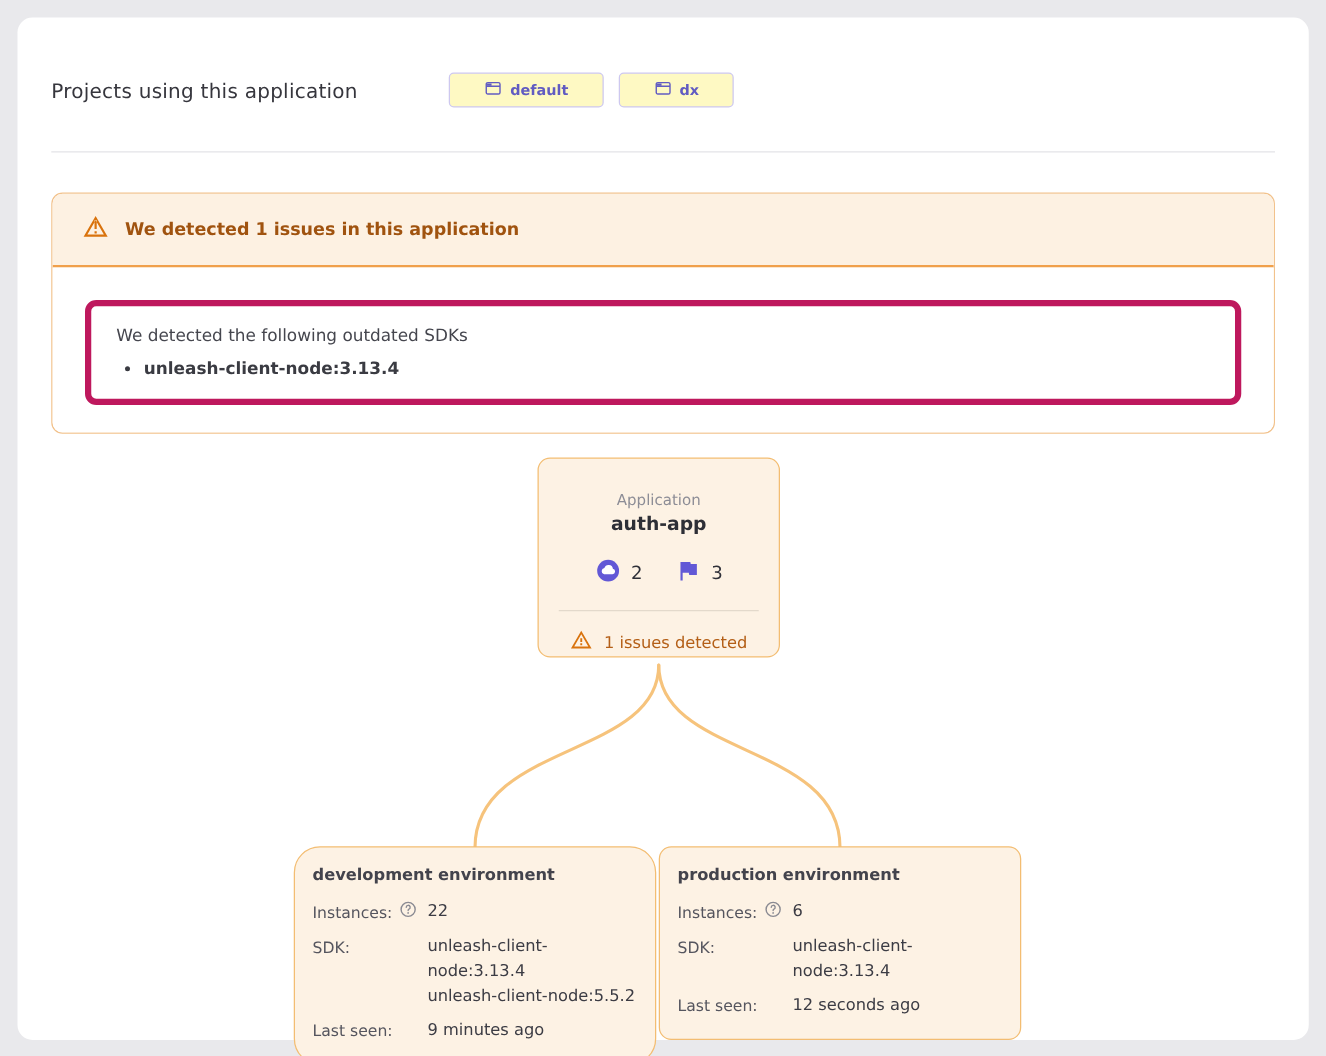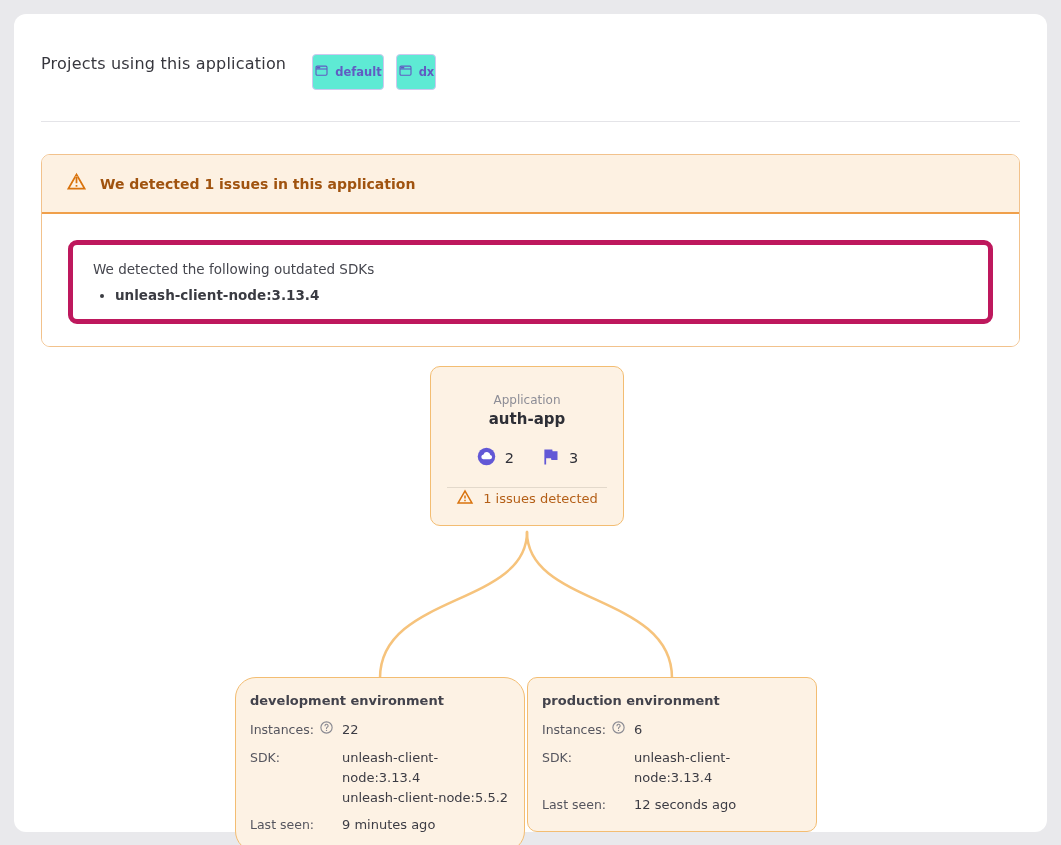--- a/index.html
+++ b/index.html
@@ -1,23 +1,23 @@
 <!DOCTYPE html>
 <html><head>
 <meta charset="utf-8">
 <style>
   * { margin:0; padding:0; box-sizing:border-box; }
   html,body { width:1061px; height:845px; background:#e9e9ec; font-family:"DejaVu Sans", sans-serif; overflow:hidden; }
   .panel { position:absolute; left:14px; top:14px; width:1033px; height:818px; background:#ffffff; border-radius:12px; }
 
   
-  .topbar { display:flex; margin:40px 27px 0 27px; height:36px; }
+  .topbar { display:flex; align-items:center; margin:40px 27px 0 27px; height:36px;gap:47px; }
   .page-title { font-size:16px; font-weight:400; color:#36363d; letter-spacing:.2px; }
   .badges { display:flex; gap:12px; margin-left:26px; }
-  .badge { display:flex; align-items:center; gap:6px; background:#5eead4; border:1px solid #cdc8ef; border-radius:4px; padding:4px 1px; color:#615bc2; font-size:11.5px; font-weight:bold; cursor:pointer; }
+  .badge { display:flex; align-items:center; gap:6px; background:#fef9c3; border:1px solid #cdc8ef; border-radius:4px; padding:4px 27px; color:#615bc2; font-size:11.5px; font-weight:bold; cursor:pointer; }
   .badge svg { width:15px; height:15px; }
   .feedback-btn { margin-left:auto; display:flex; align-items:center; gap:10px; background:#fff; border:1px solid #8d85d9; border-radius:5px; padding:7px 16px; color:#5a51c8; font-size:14.5px; font-weight:bold; cursor:pointer; }
   .feedback-btn svg { width:19px; height:19px; }
 
   .divider { margin:31px 27px 0; border-top:1px solid #e4e4e8; }
 
   
   .alert { margin:32px 27px 0; border:1px solid #f2c28c; border-radius:9px; overflow:hidden; }
   .alert-header { display:flex; align-items:center; gap:13px; padding:16px 24px; background:#fdf1e2; border-bottom:2px solid #f0a04b; }
   .alert-header svg { width:21px; height:21px; color:#d9730d; flex:none; }
@@ -32,21 +32,21 @@
   .diagram { position:relative; margin-top:19px; height:442px; }
   .connectors { position:absolute; inset:0; width:100%; height:100%; }
 
   .app-card { position:absolute; left:416px; top:0; width:194px; height:160px; background:#fdf2e4; border:1px solid #f3bd72; border-radius:10px; text-align:center; padding-top:26px; }
   .app-type { font-size:12px; color:#8d8d96; }
   .app-name { margin-top:3px; font-size:15px; font-weight:bold; color:#2e2f36; }
   .app-stats { margin-top:18px; display:flex; justify-content:center; gap:26px; align-items:center; }
   .stat { display:flex; align-items:center; gap:8px; font-size:14.5px; color:#2f3038; }
   .stat svg { width:21px; height:21px; color:#6258d6; }
   .app-divider { margin:17px 16px 0; border-top:1px solid #e3d9cb; }
-  .app-issues { margin-top:0; display:flex; justify-content:center; align-items:center; gap:9px; font-size:13px; color:#b45f17; }
+  .app-issues { margin-top:14px; display:flex; justify-content:center; align-items:center; gap:9px; font-size:13px; color:#b45f17; }
   .app-issues svg { width:18px; height:18px; color:#d9730d; flex:none; }
 
   .env-card { position:absolute; top:311px; width:290px; background:#fdf2e4; border:1px solid #f3bd72; border-radius:10px; padding:15px 14px 16px; }
   .env-dev { left:221px;border-radius:21px; }
   .env-prod { left:513px; }
   .env-title { font-size:13px; font-weight:bold; color:#43434c; }
   .env-rows { margin-top:12px; }
   .env-row { display:flex; margin-top:7px; align-items:flex-start; }
   .env-label { width:92px; flex:none; display:flex; gap:5px; font-size:12.5px; color:#55555e; line-height:20px; }
   .env-label svg { width:15px; height:15px; color:#8a8a92; cursor:pointer; }

